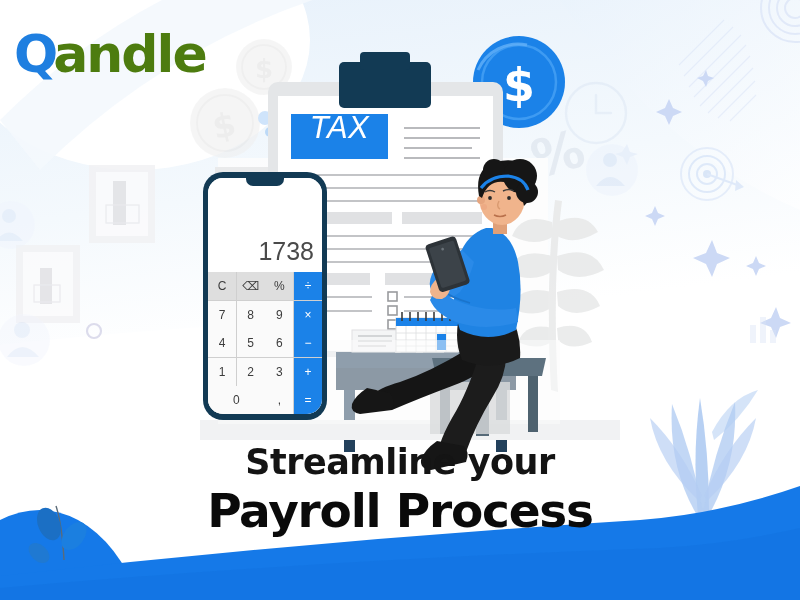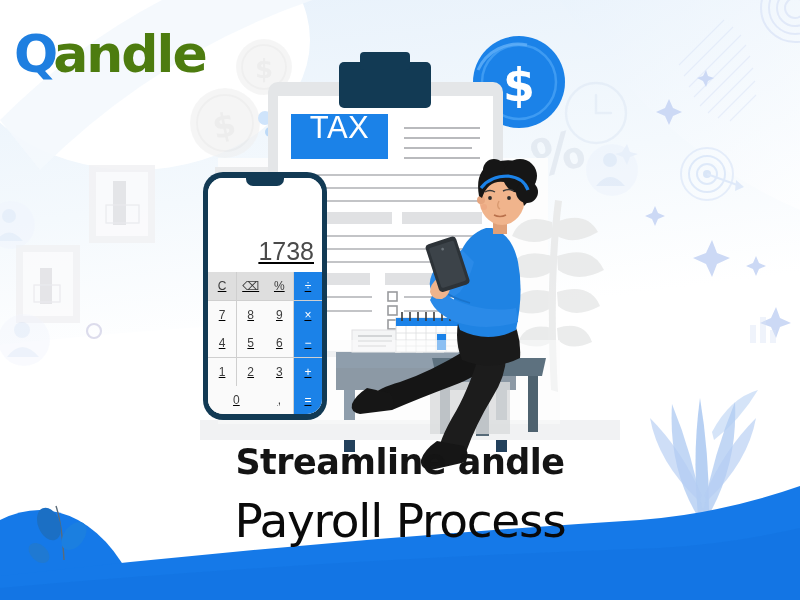--- a/index.html
+++ b/index.html
@@ -63,39 +63,38 @@
     font-family: "DejaVu Sans", sans-serif;
     font-size: 35px;
     font-weight: 700;
     color: #141414;
     letter-spacing: -0.5px;
     line-height: 1.15;
   }
   #headline .line2 {
     font-family: "DejaVu Sans", sans-serif;
     font-size: 47px;
-    font-weight: 400;
+    font-weight: 700;
     color: #0a0a0a;
     letter-spacing: -1.2px;
     line-height: 1.15;
-    margin-top: 12px;
+    margin-top: 2px;
   }
   
   #phone {
     position: absolute;
     left: 203px;
     top: 172px;
     width: 124px;
     height: 248px;
     background: #123a54;
     border-radius: 20px;
     z-index: 30;
     box-sizing: border-box;
     padding: 6px 5px;
-    text-decoration: underline;
   }
   #phone-screen {
     position: relative;
     width: 100%;
     height: 100%;
     background: #ffffff;
     border-radius: 15px;
     overflow: hidden;
     display: flex;
     flex-direction: column;
@@ -478,21 +477,21 @@
         <ellipse cx="39" cy="553" rx="8" ry="12" fill="#1f79d2" transform="rotate(-48 39 553)"></ellipse>
       </g>
     </g>
   </svg>
 
   <div id="logo">
     <span class="logo-mark">Q</span>
     <span class="logo-word">andle</span>
   </div>
 
-  <div class="dec-text" style="left:291px; top:114px; width:97px; height:27px; display:flex; align-items:center; justify-content:center;">
+  <div class="dec-text" style="left:291px; top:114px; width:97px; height:27px; display:flex; align-items:center; justify-content:center;font-style:italic;">
     <span style="font-family:'Liberation Sans',sans-serif; font-size:31px; font-weight:400; color:#ffffff; letter-spacing:0.5px;">TAX</span>
   </div>
 
   <div id="phone">
     <div id="phone-screen">
       <div id="phone-notch"></div>
       <div id="calc-display">1738</div>
       <div id="calc-keys">
           <div class="key fn">C</div>
           <div class="key fn">⌫</div>
@@ -511,17 +510,17 @@
           <div class="key">3</div>
           <div class="key op">+</div>
           <div class="key zero">0</div>
           <div class="key">,</div>
           <div class="key op">=</div>
         </div>
     </div>
   </div>
 
   <div id="headline">
-    <div class="line1">Streamline andle</div>
+    <div class="line1">Streamline your</div>
     <div class="line2">Payroll Process</div>
   </div>
 
 </div>
 
 </body></html>

